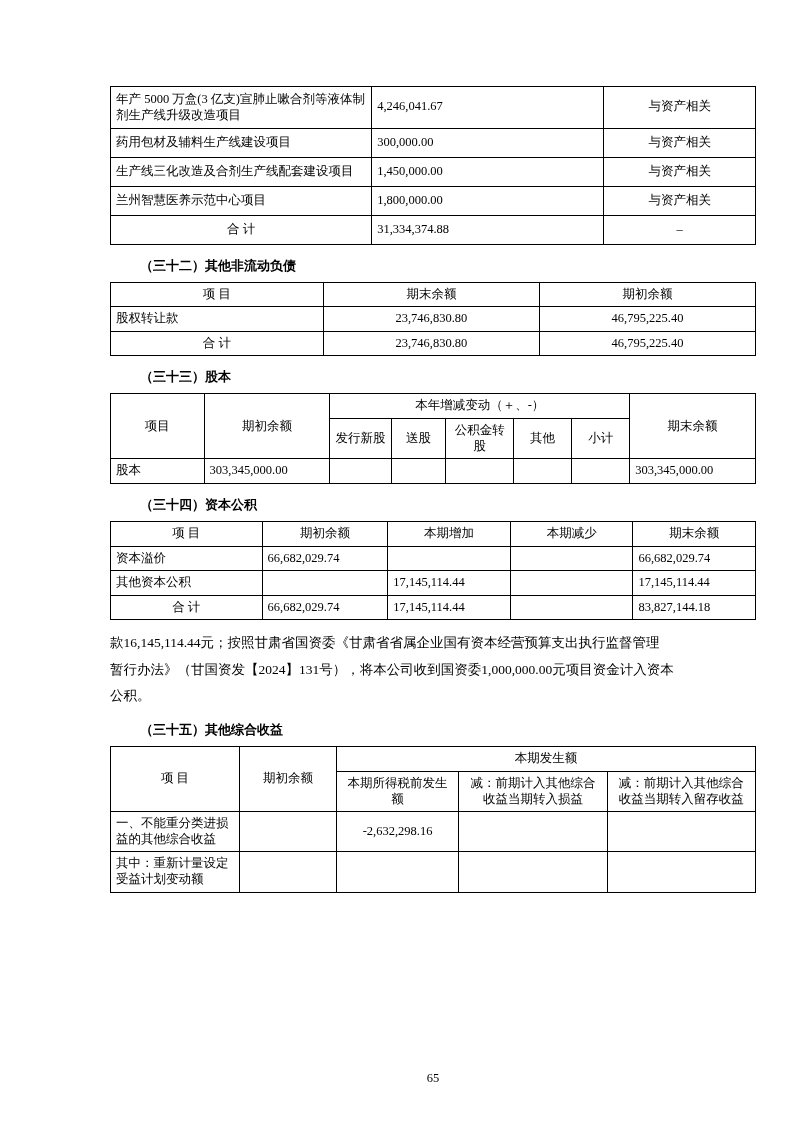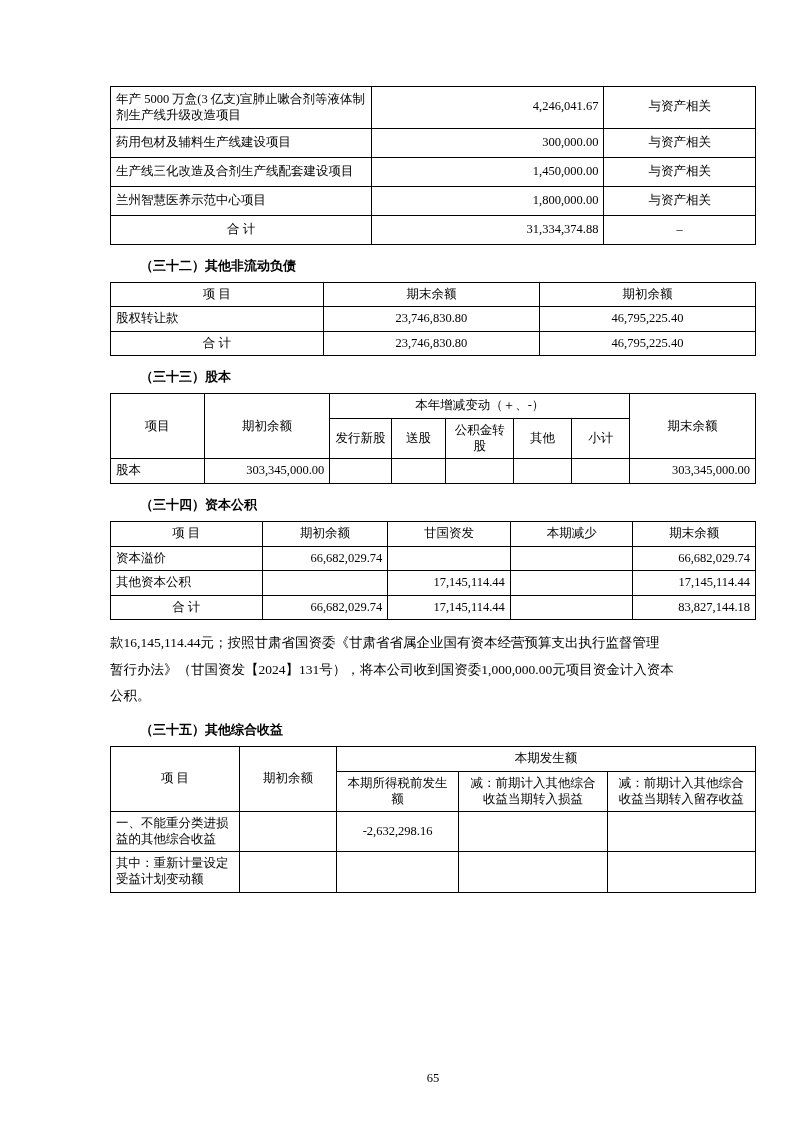--- a/index.html
+++ b/index.html
@@ -30,21 +30,21 @@
   table td, table th {
     border: 1px solid #000000;
     font-size: 12.5px;
     line-height: 1.25;
     padding: 4px 5px;
     vertical-align: middle;
     word-wrap: break-word;
     font-weight: normal;
   }
   .c { text-align: center; }
-  .r { text-align: right; }
+  .r { }
   .l { text-align: left; }
   .section-title {
     font-size: 13px;
     font-weight: bold;
     margin: 12px 0 7px 0;
     padding-left: 30px;
     font-family: "Liberation Serif", "DejaVu Serif", serif;
   }
   .tbl-wrap { margin-bottom: 2px; }
   .note {
@@ -185,21 +185,21 @@
         <col style="width:23.5%">
         <col style="width:19.5%">
         <col style="width:19%">
         <col style="width:19%">
         <col style="width:19%">
       </colgroup>
       <tbody>
         <tr>
           <td class="c">项    目</td>
           <td class="c">期初余额</td>
-          <td class="c">甘国资发</td>
+          <td class="c">本期增加</td>
           <td class="c">本期减少</td>
           <td class="c">期末余额</td>
         </tr>
         <tr>
           <td class="l">资本溢价</td>
           <td class="r">66,682,029.74</td>
           <td class="r"></td>
           <td class="r"></td>
           <td class="r">66,682,029.74</td>
         </tr>

